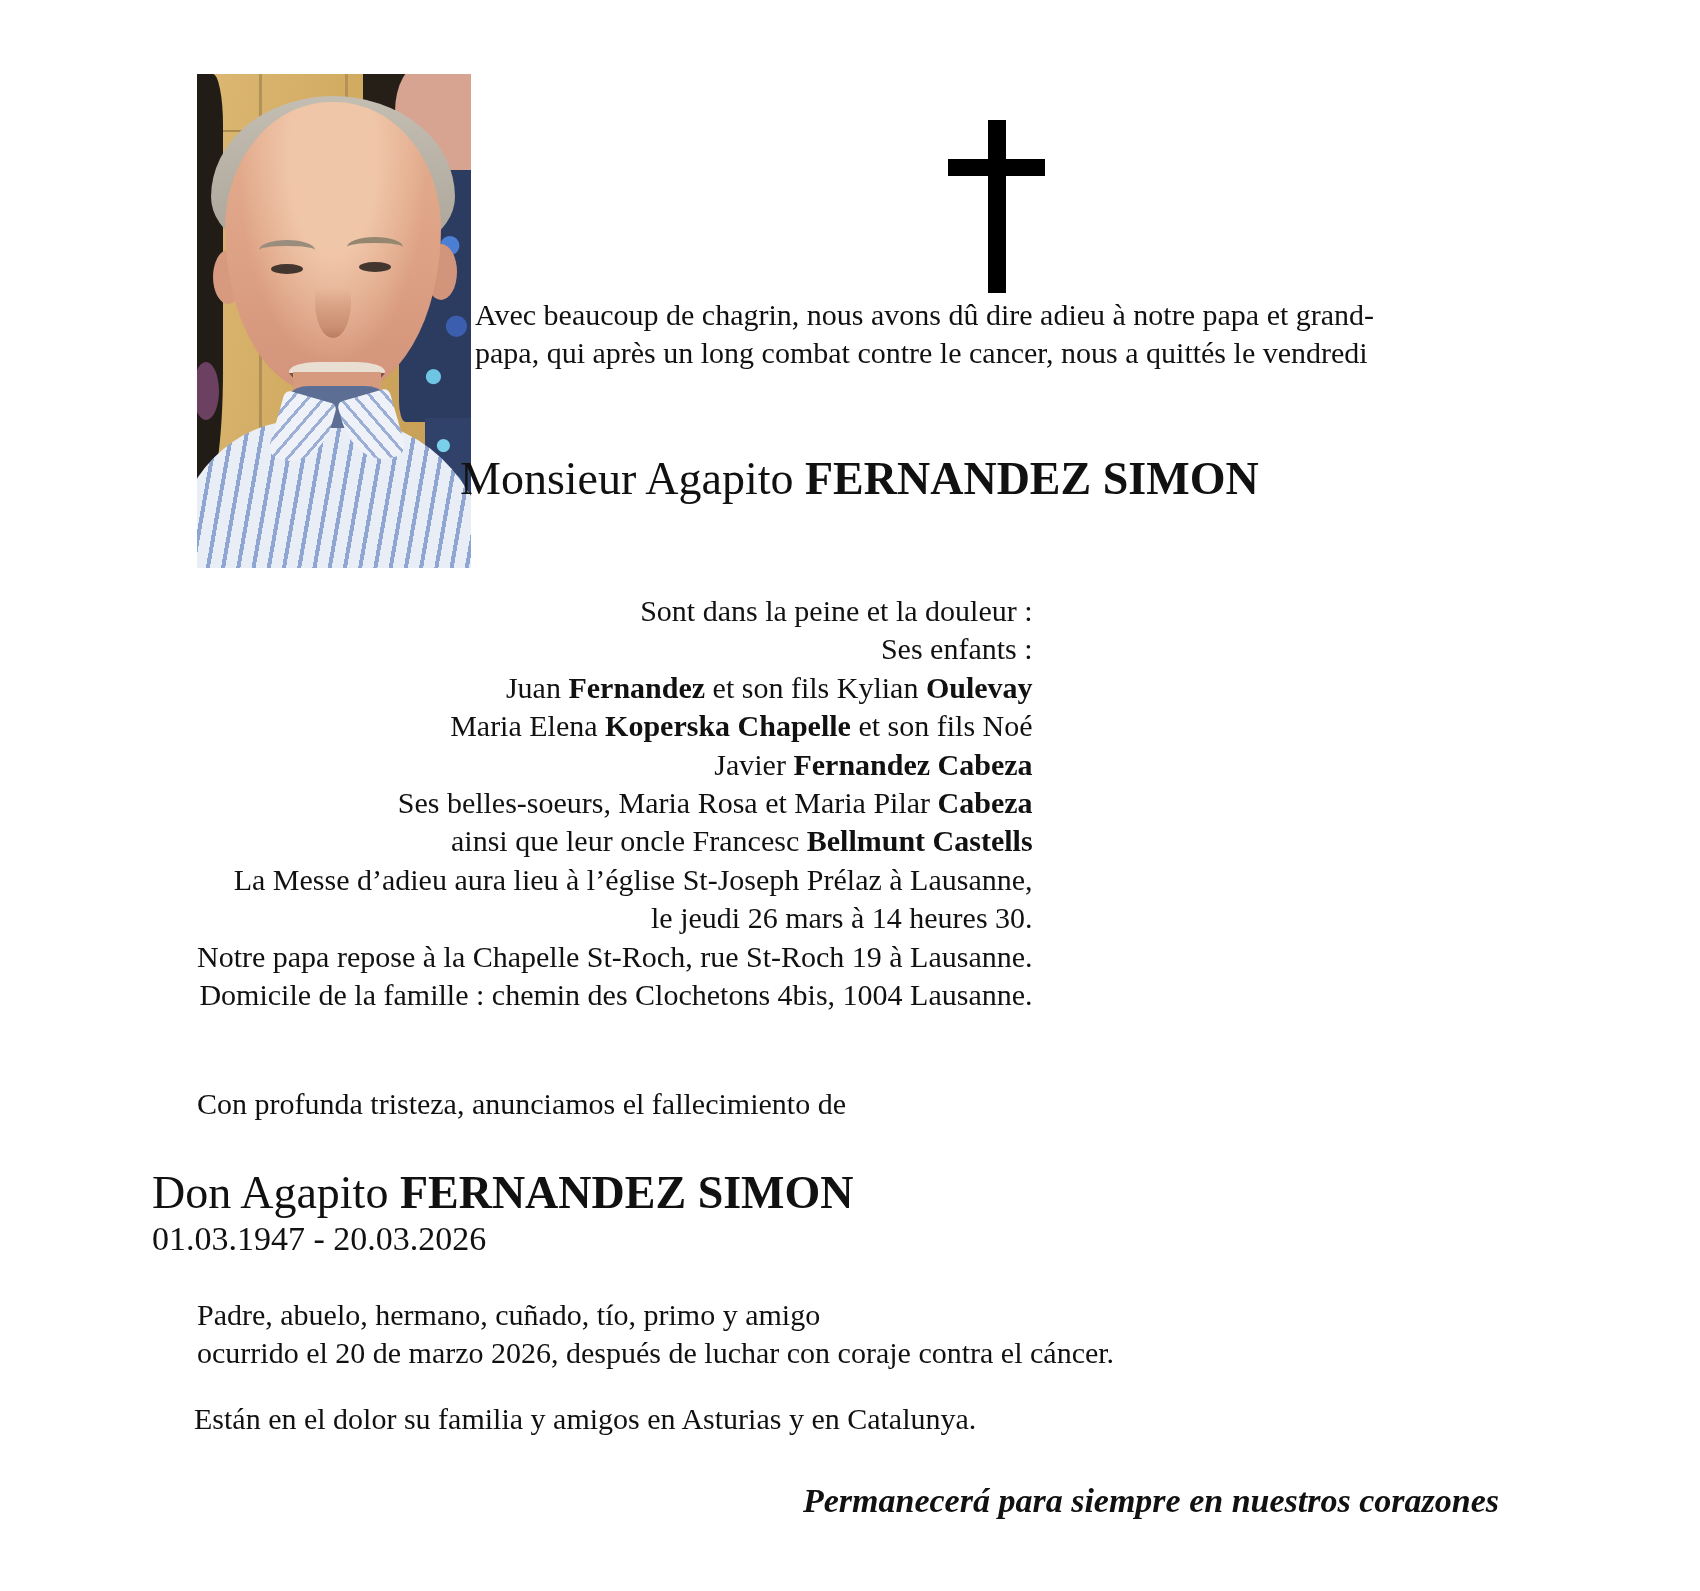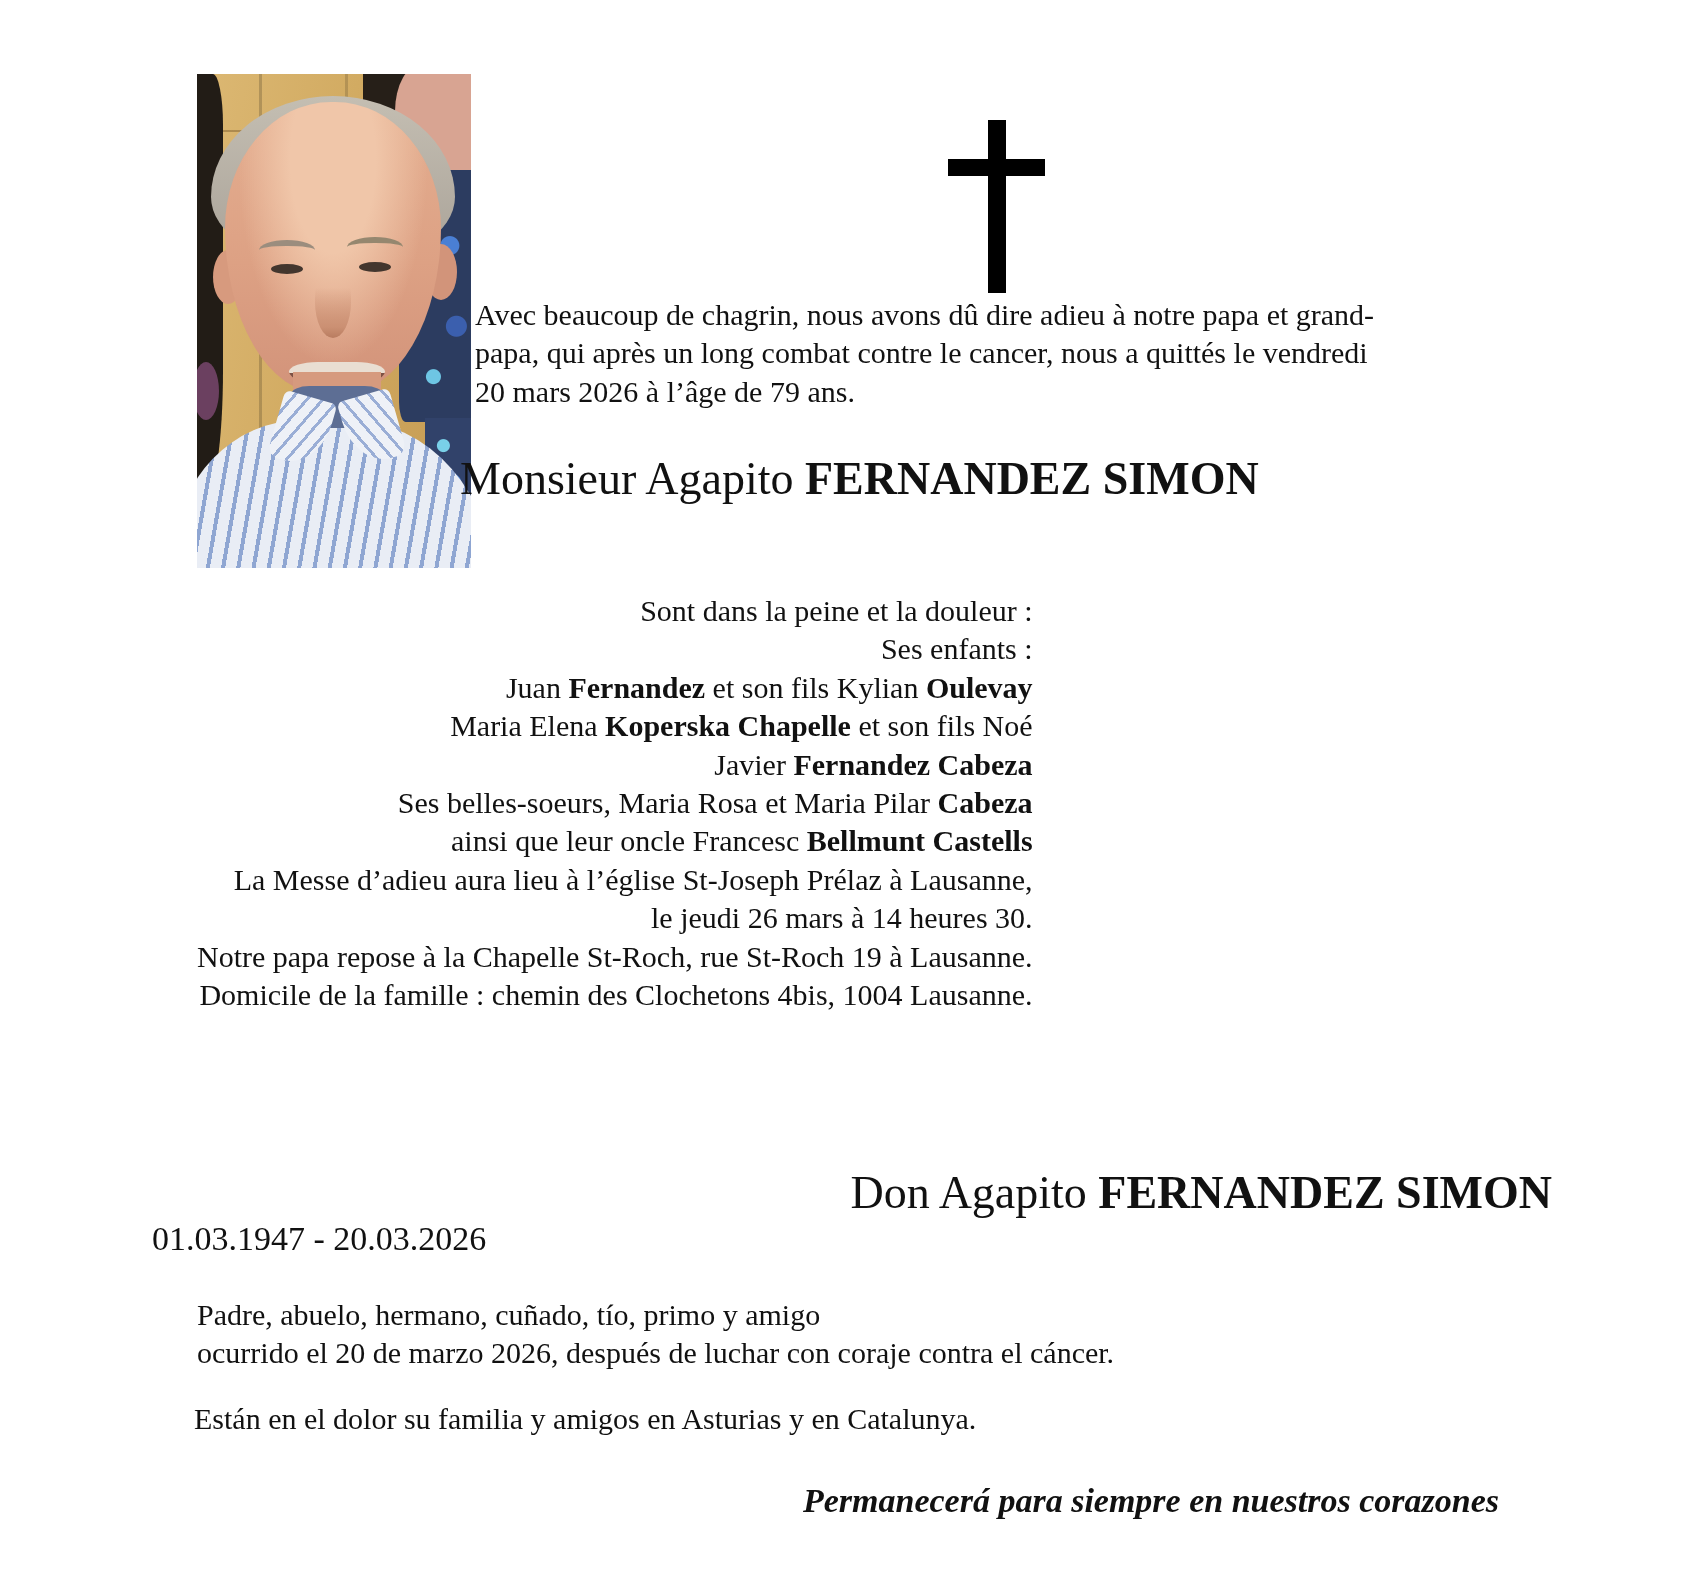--- a/index.html
+++ b/index.html
@@ -74,21 +74,21 @@
   
   .cross{left:948px;top:120px;width:97px;height:173px;}
   .cross .v{position:absolute;left:40px;top:0;width:18px;height:173px;background:#000;}
   .cross .h{position:absolute;left:0;top:39px;width:97px;height:17px;background:#000;}
 
   
   .fr-intro{left:475px;top:296px;}
   .fr-title{left:460px;top:452px;width:1080px;text-align:left;font-size:46px;white-space:nowrap;}
   .fr-list{left:197px;top:592px;text-align:right;}
   .es-announce{left:197px;top:1085px;}
-  .es-title{left:152px;top:1166px;width:1400px;text-align:right;font-size:46px;white-space:nowrap;}
+  .es-title{left:152px;top:1166px;width:1400px;text-align:left;font-size:46px;white-space:nowrap;}
   .es-dates{left:152px;top:1220px;width:1400px;text-align:left;font-size:34px;}
   .es-relations{left:197px;top:1296px;}
   .es-mourners{left:194px;top:1400px;}
   .es-closing{left:800px;top:1482px;width:702px;text-align:center;
     font-size:34px;font-style:italic;font-weight:bold;white-space:nowrap;}
 </style>
 </head>
 <body>
 
 <div class="page">
@@ -118,41 +118,41 @@
   </div>
 
   <div class="abs cross">
     <div class="v"></div>
     <div class="h"></div>
   </div>
 
   <div class="abs body-text fr-intro">
       <div><span>Avec beaucoup de chagrin, nous avons dû dire adieu à notre papa et grand-</span></div>
       <div><span>papa, qui après un long combat contre le cancer, nous a quittés le vendredi</span></div>
-      <div><span>20 mars 2026 à l’âge de 79 ans.</span></div>
     </div>
 
   <div class="abs fr-title">
     <span>Monsieur Agapito </span><span class="b">FERNANDEZ SIMON</span>
   </div>
 
   <div class="abs body-text fr-list">
       <div><span>Sont dans la peine et la douleur :</span></div>
       <div><span>Ses enfants :</span></div>
       <div class="indent"><span>Juan </span><span class="b">Fernandez</span><span> et son fils Kylian </span><span class="b">Oulevay</span></div>
       <div class="indent"><span>Maria Elena </span><span class="b">Koperska Chapelle</span><span> et son fils Noé</span></div>
       <div class="indent"><span>Javier </span><span class="b">Fernandez Cabeza</span></div>
       <div><span>Ses belles-soeurs, Maria Rosa et Maria Pilar </span><span class="b">Cabeza</span></div>
       <div><span>ainsi que leur oncle Francesc </span><span class="b">Bellmunt Castells</span></div>
       <div><span>La Messe d’adieu aura lieu à l’église St-Joseph Prélaz à Lausanne,</span></div>
       <div><span>le jeudi 26 mars à 14 heures 30.</span></div>
       <div><span>Notre papa repose à la Chapelle St-Roch, rue St-Roch 19 à Lausanne.</span></div>
       <div><span>Domicile de la famille : chemin des Clochetons 4bis, 1004 Lausanne.</span></div>
     </div>
 
+  <div class="abs body-text es-announce">Con profunda tristeza, anunciamos el fallecimiento de</div>
 
   <div class="abs es-title">
     <span>Don Agapito </span><span class="b">FERNANDEZ SIMON</span>
   </div>
 
   <div class="abs es-dates">01.03.1947 - 20.03.2026</div>
 
   <div class="abs body-text es-relations">
       <div><span>Padre, abuelo, hermano, cuñado, tío, primo y amigo</span></div>
       <div><span>ocurrido el 20 de marzo 2026, después de luchar con coraje contra el cáncer.</span></div>

